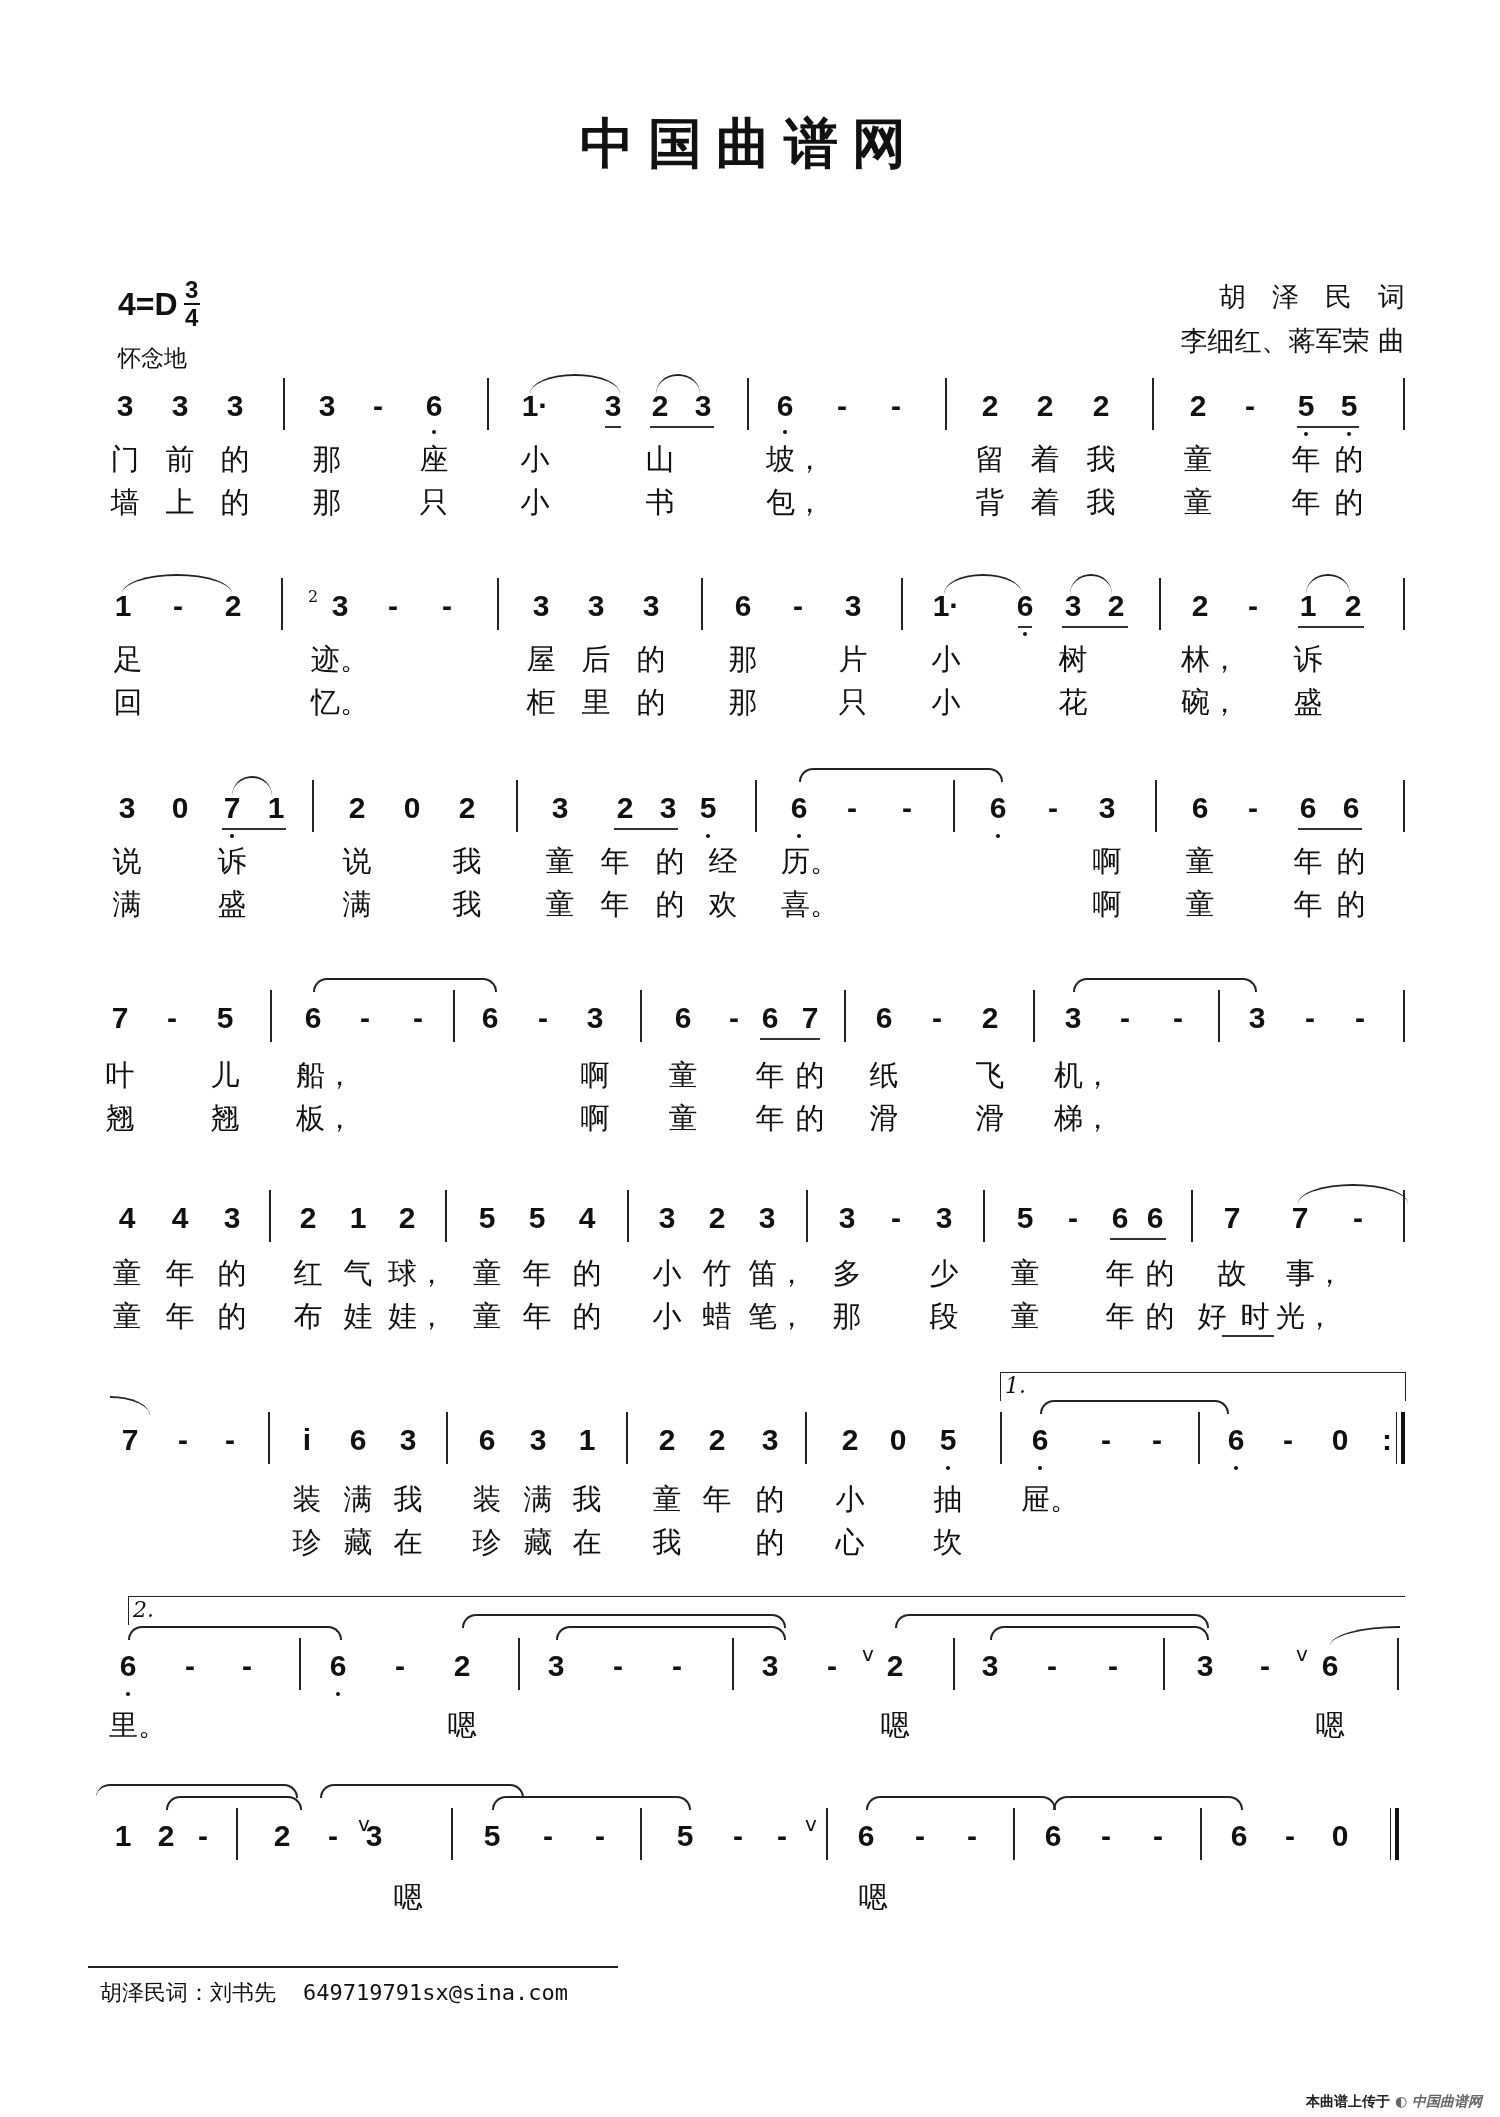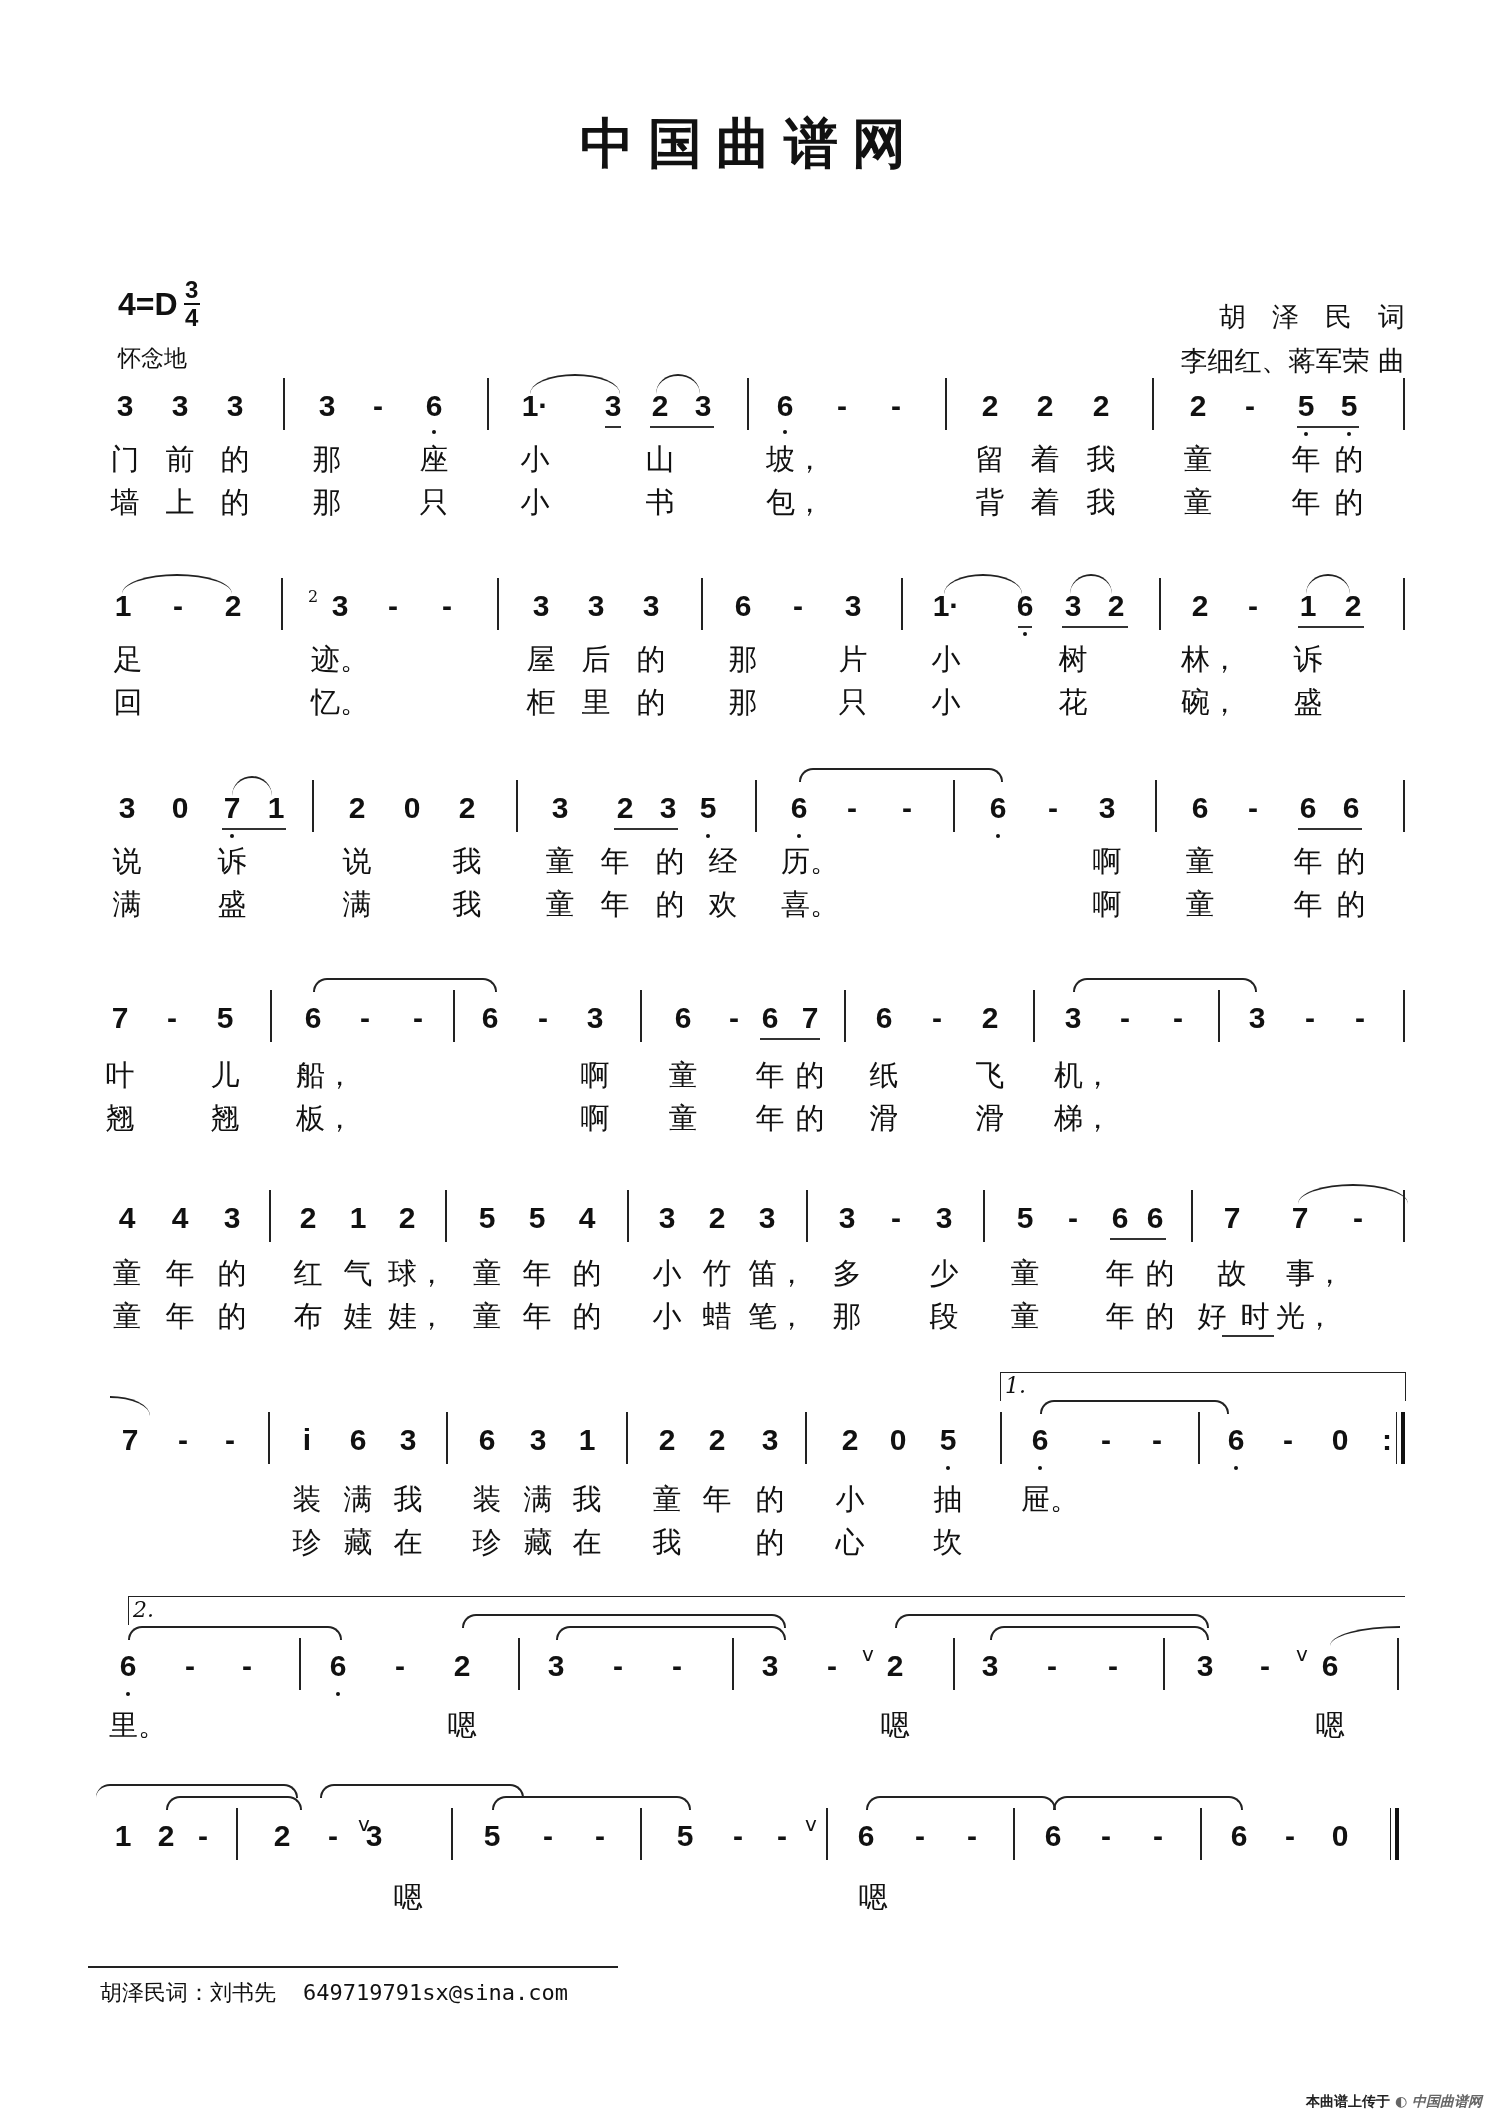--- a/index.html
+++ b/index.html
@@ -5,21 +5,21 @@
   html, body { margin:0; padding:0; background:#fff; }
   body { width:1500px; height:2117px; position:relative; overflow:hidden; color:#111;
          font-family:"DejaVu Sans", sans-serif; }
   .title { position:absolute; top:108px; left:0; width:1500px; text-align:center;
            font-family:"DejaVu Serif", serif; font-size:54px; letter-spacing:14px; font-weight:bold; }
   .key { position:absolute; left:118px; top:278px; font-family:"Liberation Sans", sans-serif;
          font-size:32px; font-weight:bold; display:flex; align-items:center; }
   .frac { display:inline-flex; flex-direction:column; align-items:center; margin-left:6px; font-size:24px; line-height:24px; }
   .frac .bar { width:16px; height:2px; background:#111; margin:1px 0; }
   .tempo { position:absolute; left:118px; top:343px; font-size:23px; }
-  .credits { position:absolute; right:95px; top:275px; font-size:27px; text-align:right; line-height:44px; font-family:"DejaVu Serif", serif;margin-top:20px; }
+  .credits { position:absolute; right:95px; top:275px; font-size:27px; text-align:right; line-height:44px; font-family:"DejaVu Serif", serif; }
   .credits .lyr { letter-spacing:26px; margin-right:-26px; }
   .line { position:absolute; left:0; width:1500px; }
   .notes { position:absolute; left:0; height:60px; width:1500px; }
   .n { position:absolute; font-family:"Liberation Sans", sans-serif; font-weight:bold; font-size:30px; transform:translateX(-50%); line-height:36px; top:0; }
   .bl { position:absolute; width:1.5px; background:#222; top:-10px; height:52px; }
   .bl.double { width:6px; border-left:1.5px solid #222; background:none; }
   .bl.double::after { content:""; position:absolute; left:4px; top:0; width:4px; height:100%; background:#111; }
   .lyric { position:absolute; font-family:"DejaVu Serif", serif; font-size:29px; transform:translateX(-50%); }
   .ul { position:absolute; height:1.5px; background:#333; }
   .dot { position:absolute; width:4px; height:4px; background:#111; border-radius:50%; }

